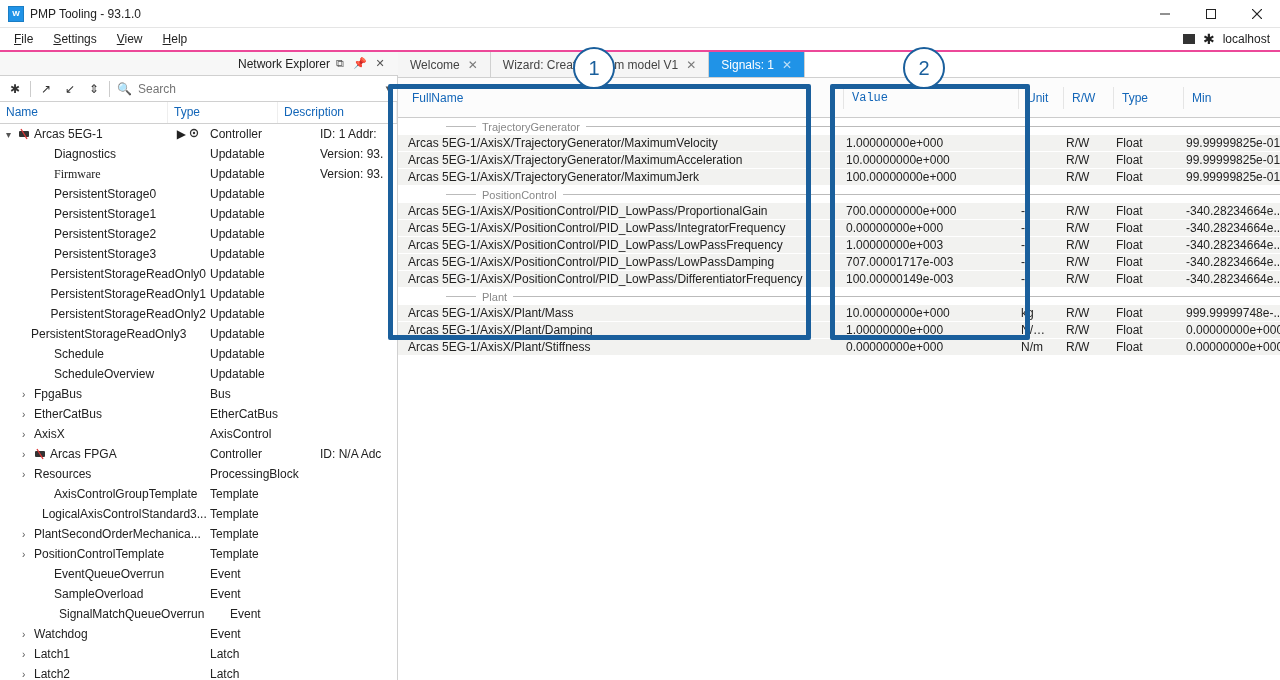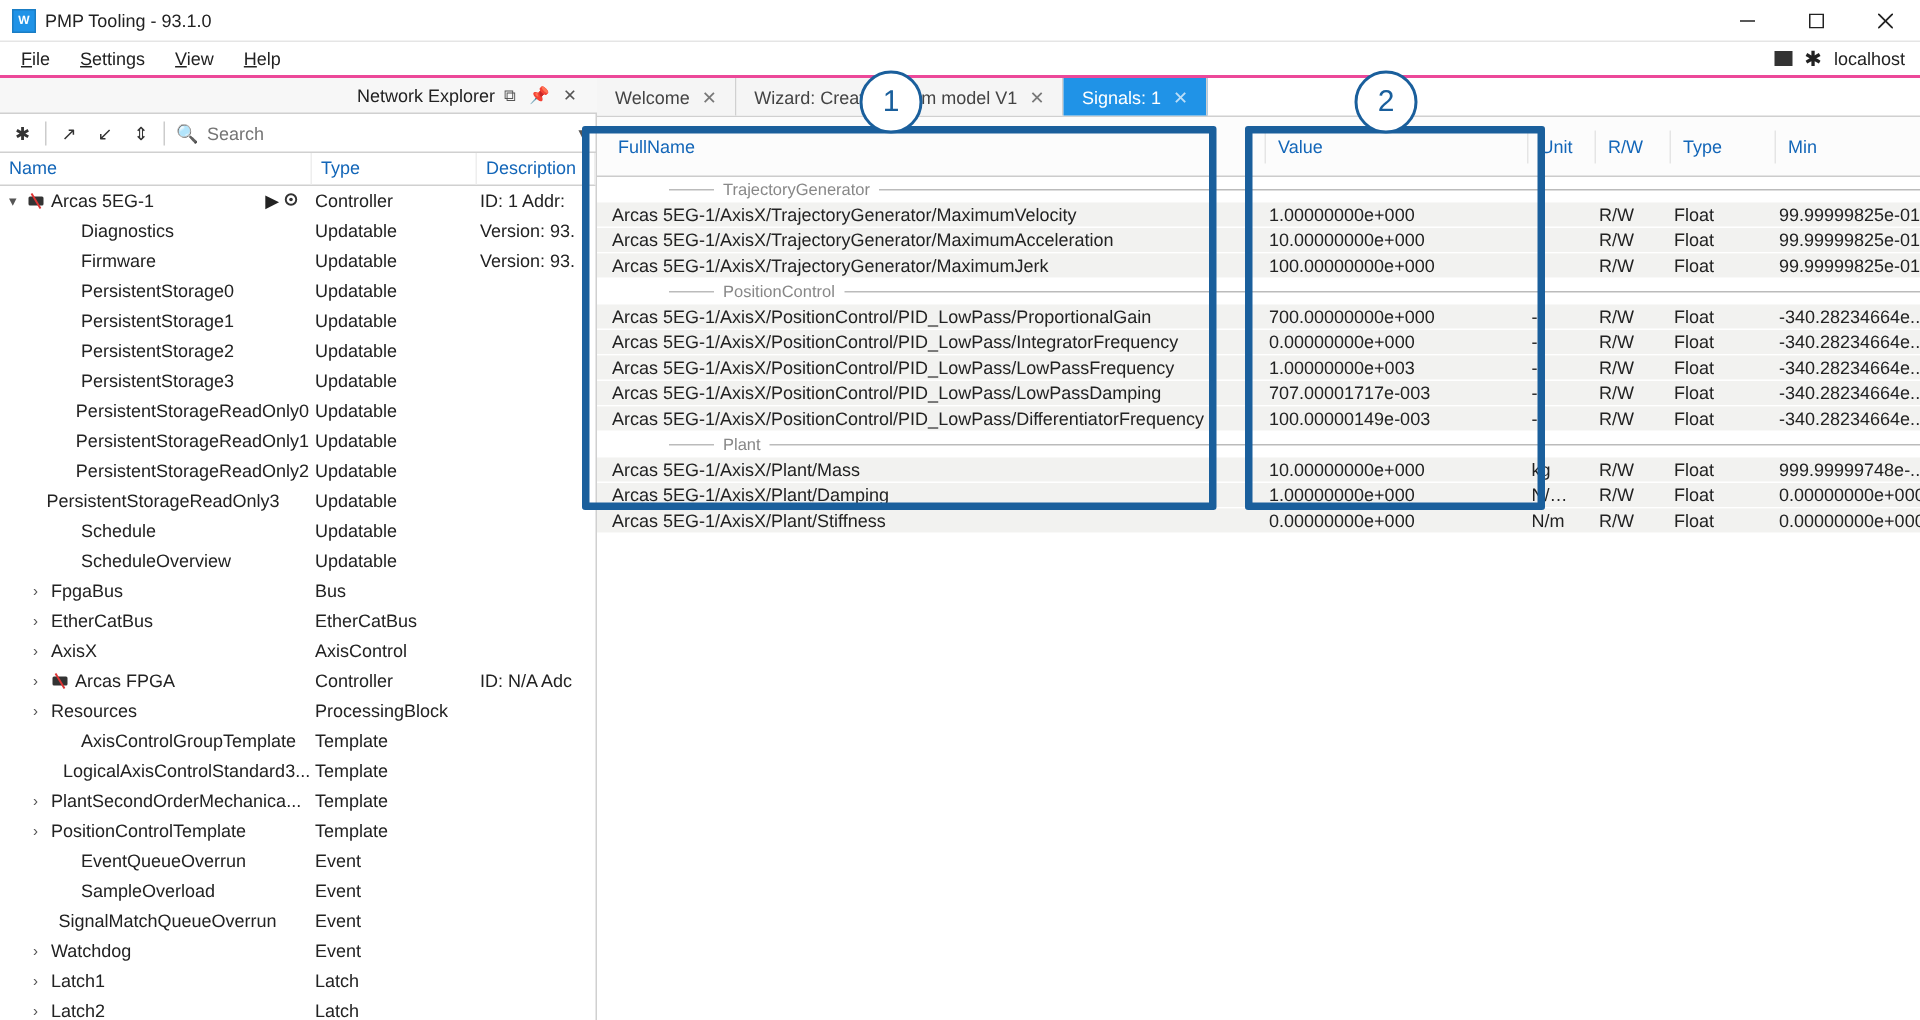--- a/index.html
+++ b/index.html
@@ -78,21 +78,21 @@
   .right-pane { flex: 1; display: flex; flex-direction: column; position: relative; }
   
   .tree-header {
     display: flex;
     height: 22px;
     border-bottom: 1px solid #d0d0d0;
     color: #1366b8;
     font-size: 12px;
   }
   .tree-header .col { padding: 3px 6px; border-right: 1px solid #eee; }
-  .col-name { width: 208px; }
+  .col-name { width: 168px; }
   .col-type { width: 110px; }
   .col-desc { flex: 1; }
   
   .tree-body { overflow: hidden; flex: 1; }
   .tree-row { display: flex; height: 20px; align-items: center; }
   .tree-row .cell { padding: 0 2px; overflow: hidden; white-space: nowrap; text-overflow: ellipsis; }
   .cell-name { width: 208px; display: flex; align-items: center; }
   .cell-type { width: 110px; }
   .cell-desc { flex: 1; }
   .tree-row:nth-child(1) .cell-name { font-weight: normal; }
@@ -119,21 +119,21 @@
   .grid-header {
     display: flex;
     height: 40px;
     align-items: center;
     border-bottom: 1px solid #ccc;
     color: #1366b8;
     background: #fcfcfc;
   }
   .grid-header .gcol { padding: 4px 8px; border-right: 1px solid #e5e5e5; font-size: 12px; }
   .g-fullname { width: 440px; }
-  .g-value { width: 175px; }
+  .g-value { width: 175px; font-family: Liberation Mono, monospace; }
   .g-unit { width: 45px; }
   .g-rw { width: 50px; }
   .g-type { width: 70px; }
   .g-min { flex: 1; }
   .grid-body { }
   .g-group {
     height: 17px;
     display: flex; align-items: center;
     color: #888;
     font-size: 11px;
@@ -268,21 +268,21 @@
         </div>
         <div class="tree-row">
           <div class="cell cell-name" style="padding-left: 42px;">
             <span class="expander"></span>
             <span>Diagnostics</span>
           </div>
           <div class="cell cell-type">Updatable</div>
           <div class="cell cell-desc">Version: 93.</div>
         </div>
         <div class="tree-row">
-          <div class="cell cell-name" style="padding-left: 42px;">
+          <div class="cell cell-name" style="padding-left: 42px; font-family: Liberation Serif, serif;">
             <span class="expander"></span>
             <span>Firmware</span>
           </div>
           <div class="cell cell-type">Updatable</div>
           <div class="cell cell-desc">Version: 93.</div>
         </div>
         <div class="tree-row">
           <div class="cell cell-name" style="padding-left: 42px;">
             <span class="expander"></span>
             <span>PersistentStorage0</span>
@@ -450,21 +450,21 @@
         </div>
         <div class="tree-row">
           <div class="cell cell-name" style="padding-left: 42px;">
             <span class="expander"></span>
             <span>SampleOverload</span>
           </div>
           <div class="cell cell-type">Event</div>
           <div class="cell cell-desc"></div>
         </div>
         <div class="tree-row">
-          <div class="cell cell-name" style="padding-left: 27px;">
+          <div class="cell cell-name" style="padding-left: 27px; margin-left: 20px;">
             <span class="expander"></span>
             <span>SignalMatchQueueOverrun</span>
           </div>
           <div class="cell cell-type">Event</div>
           <div class="cell cell-desc"></div>
         </div>
         <div class="tree-row">
           <div class="cell cell-name" style="padding-left: 22px;">
             <span class="expander">›</span>
             <span>Watchdog</span>

